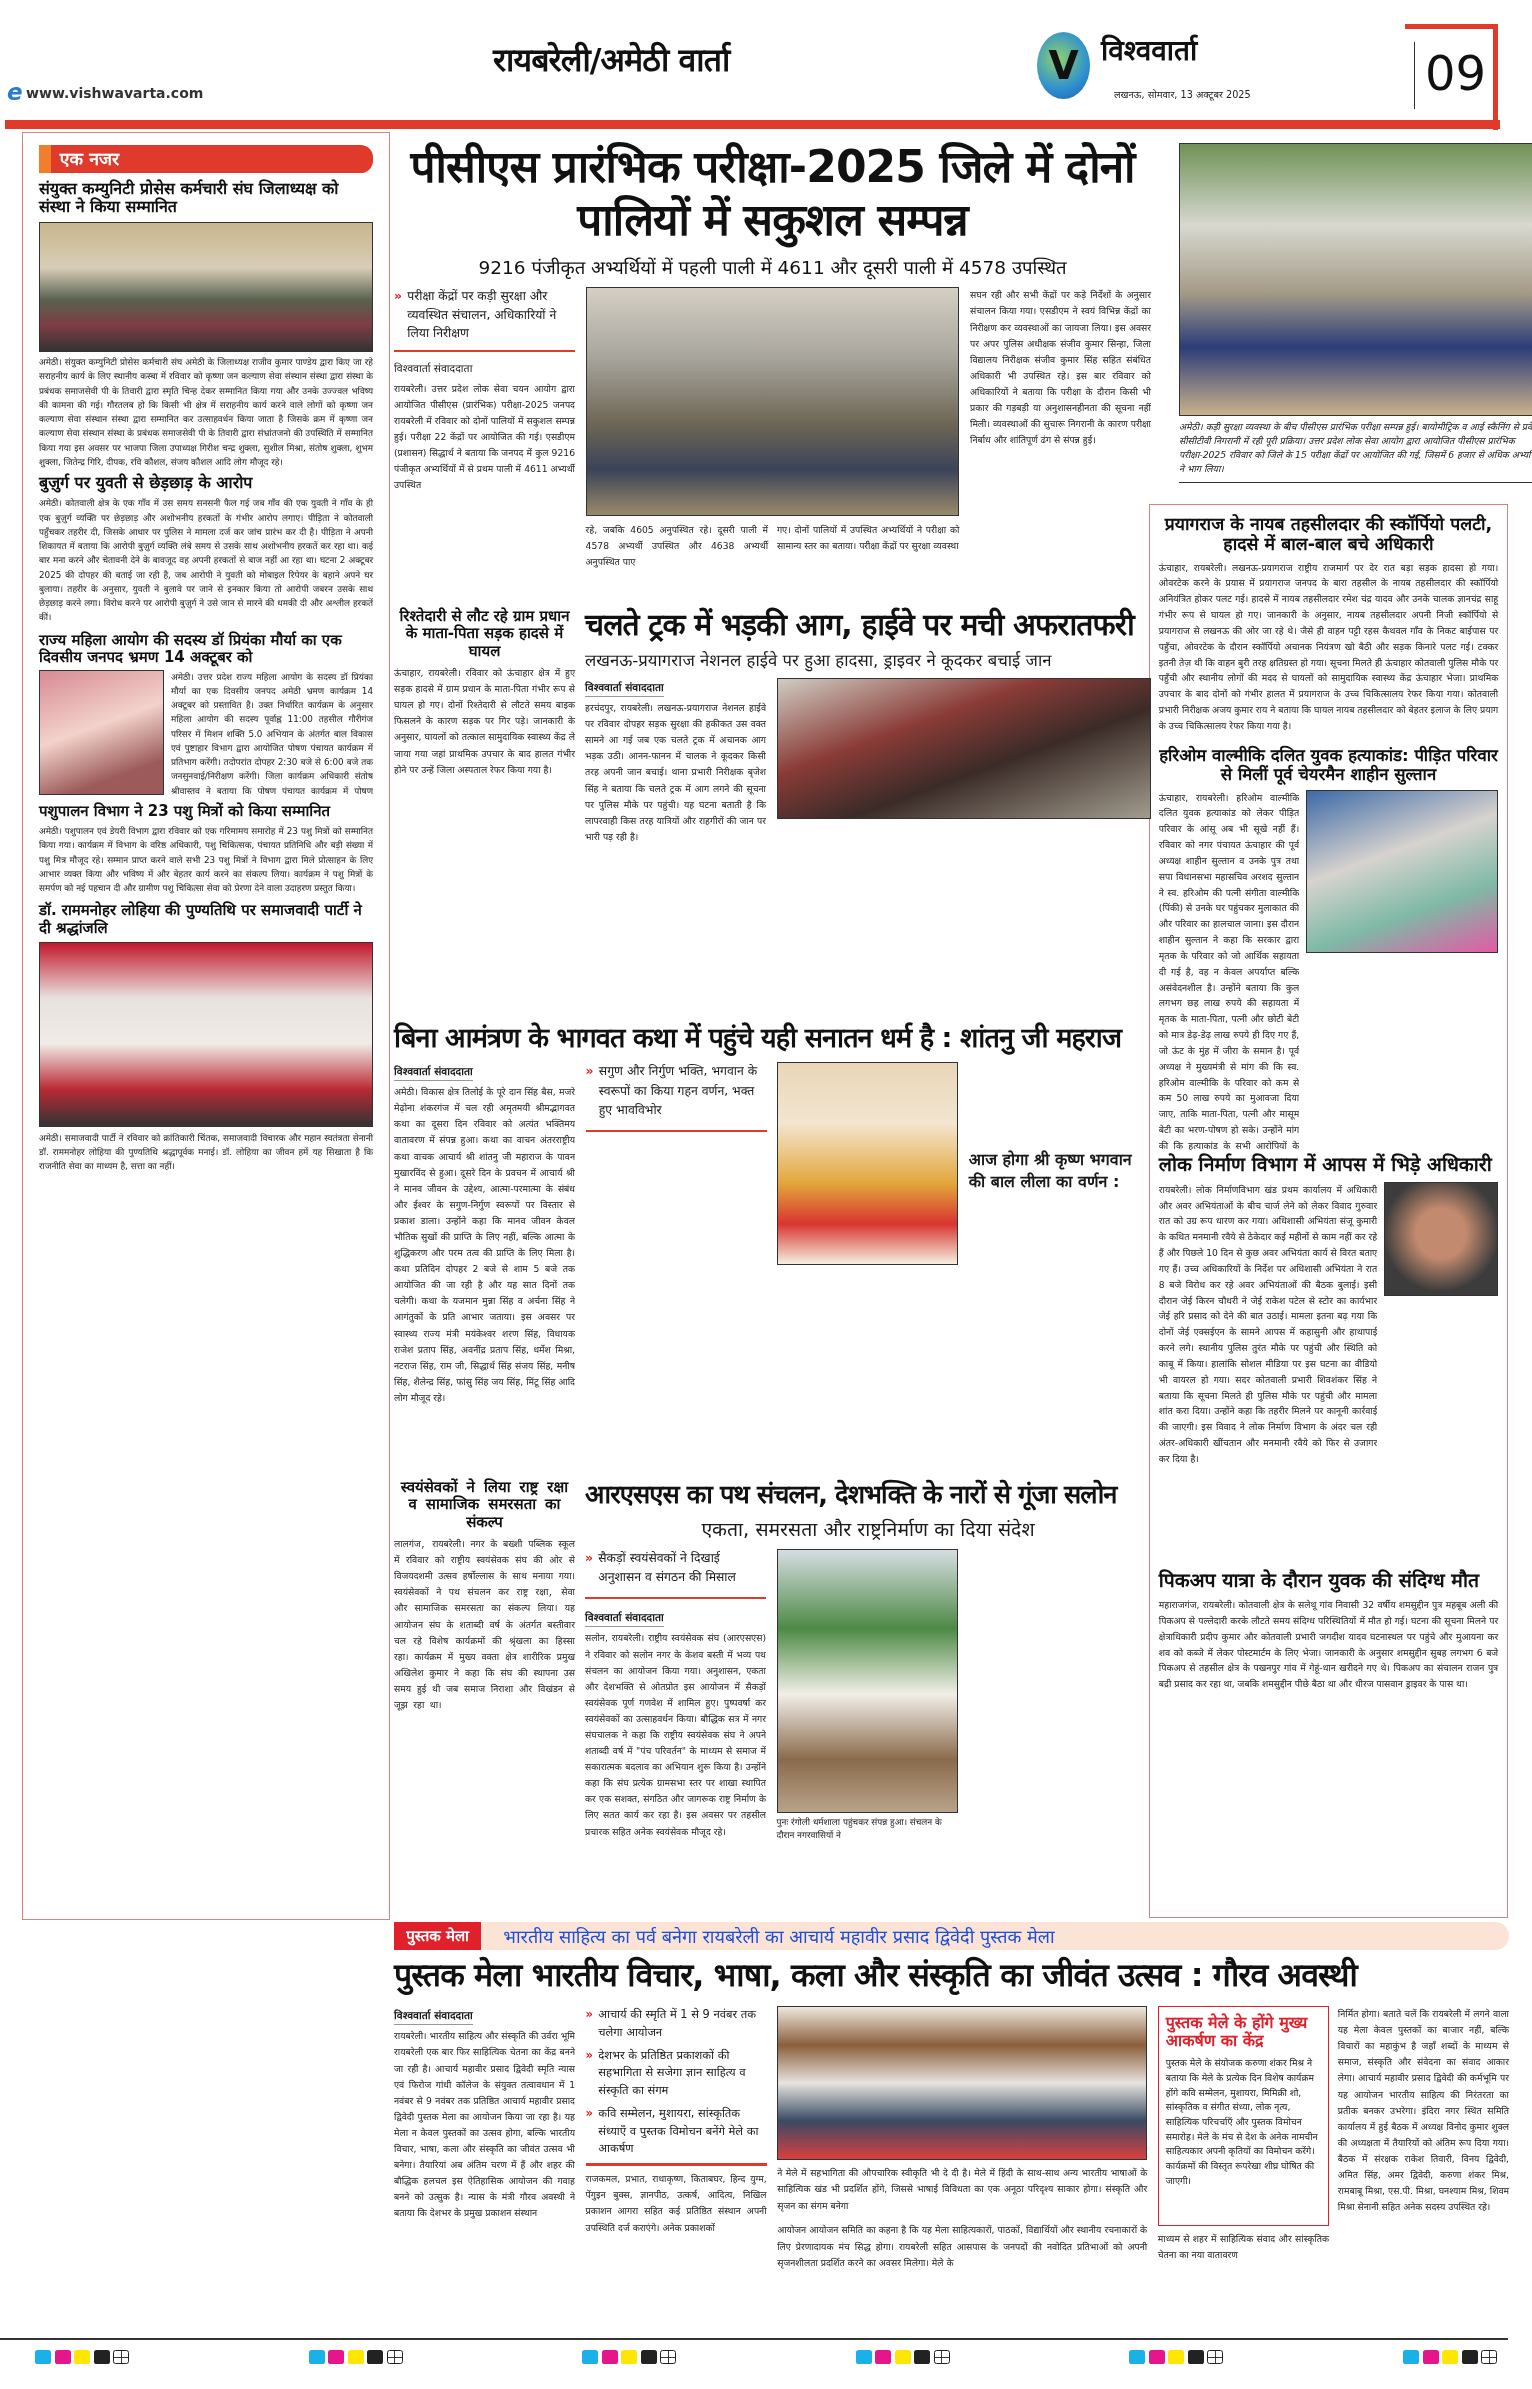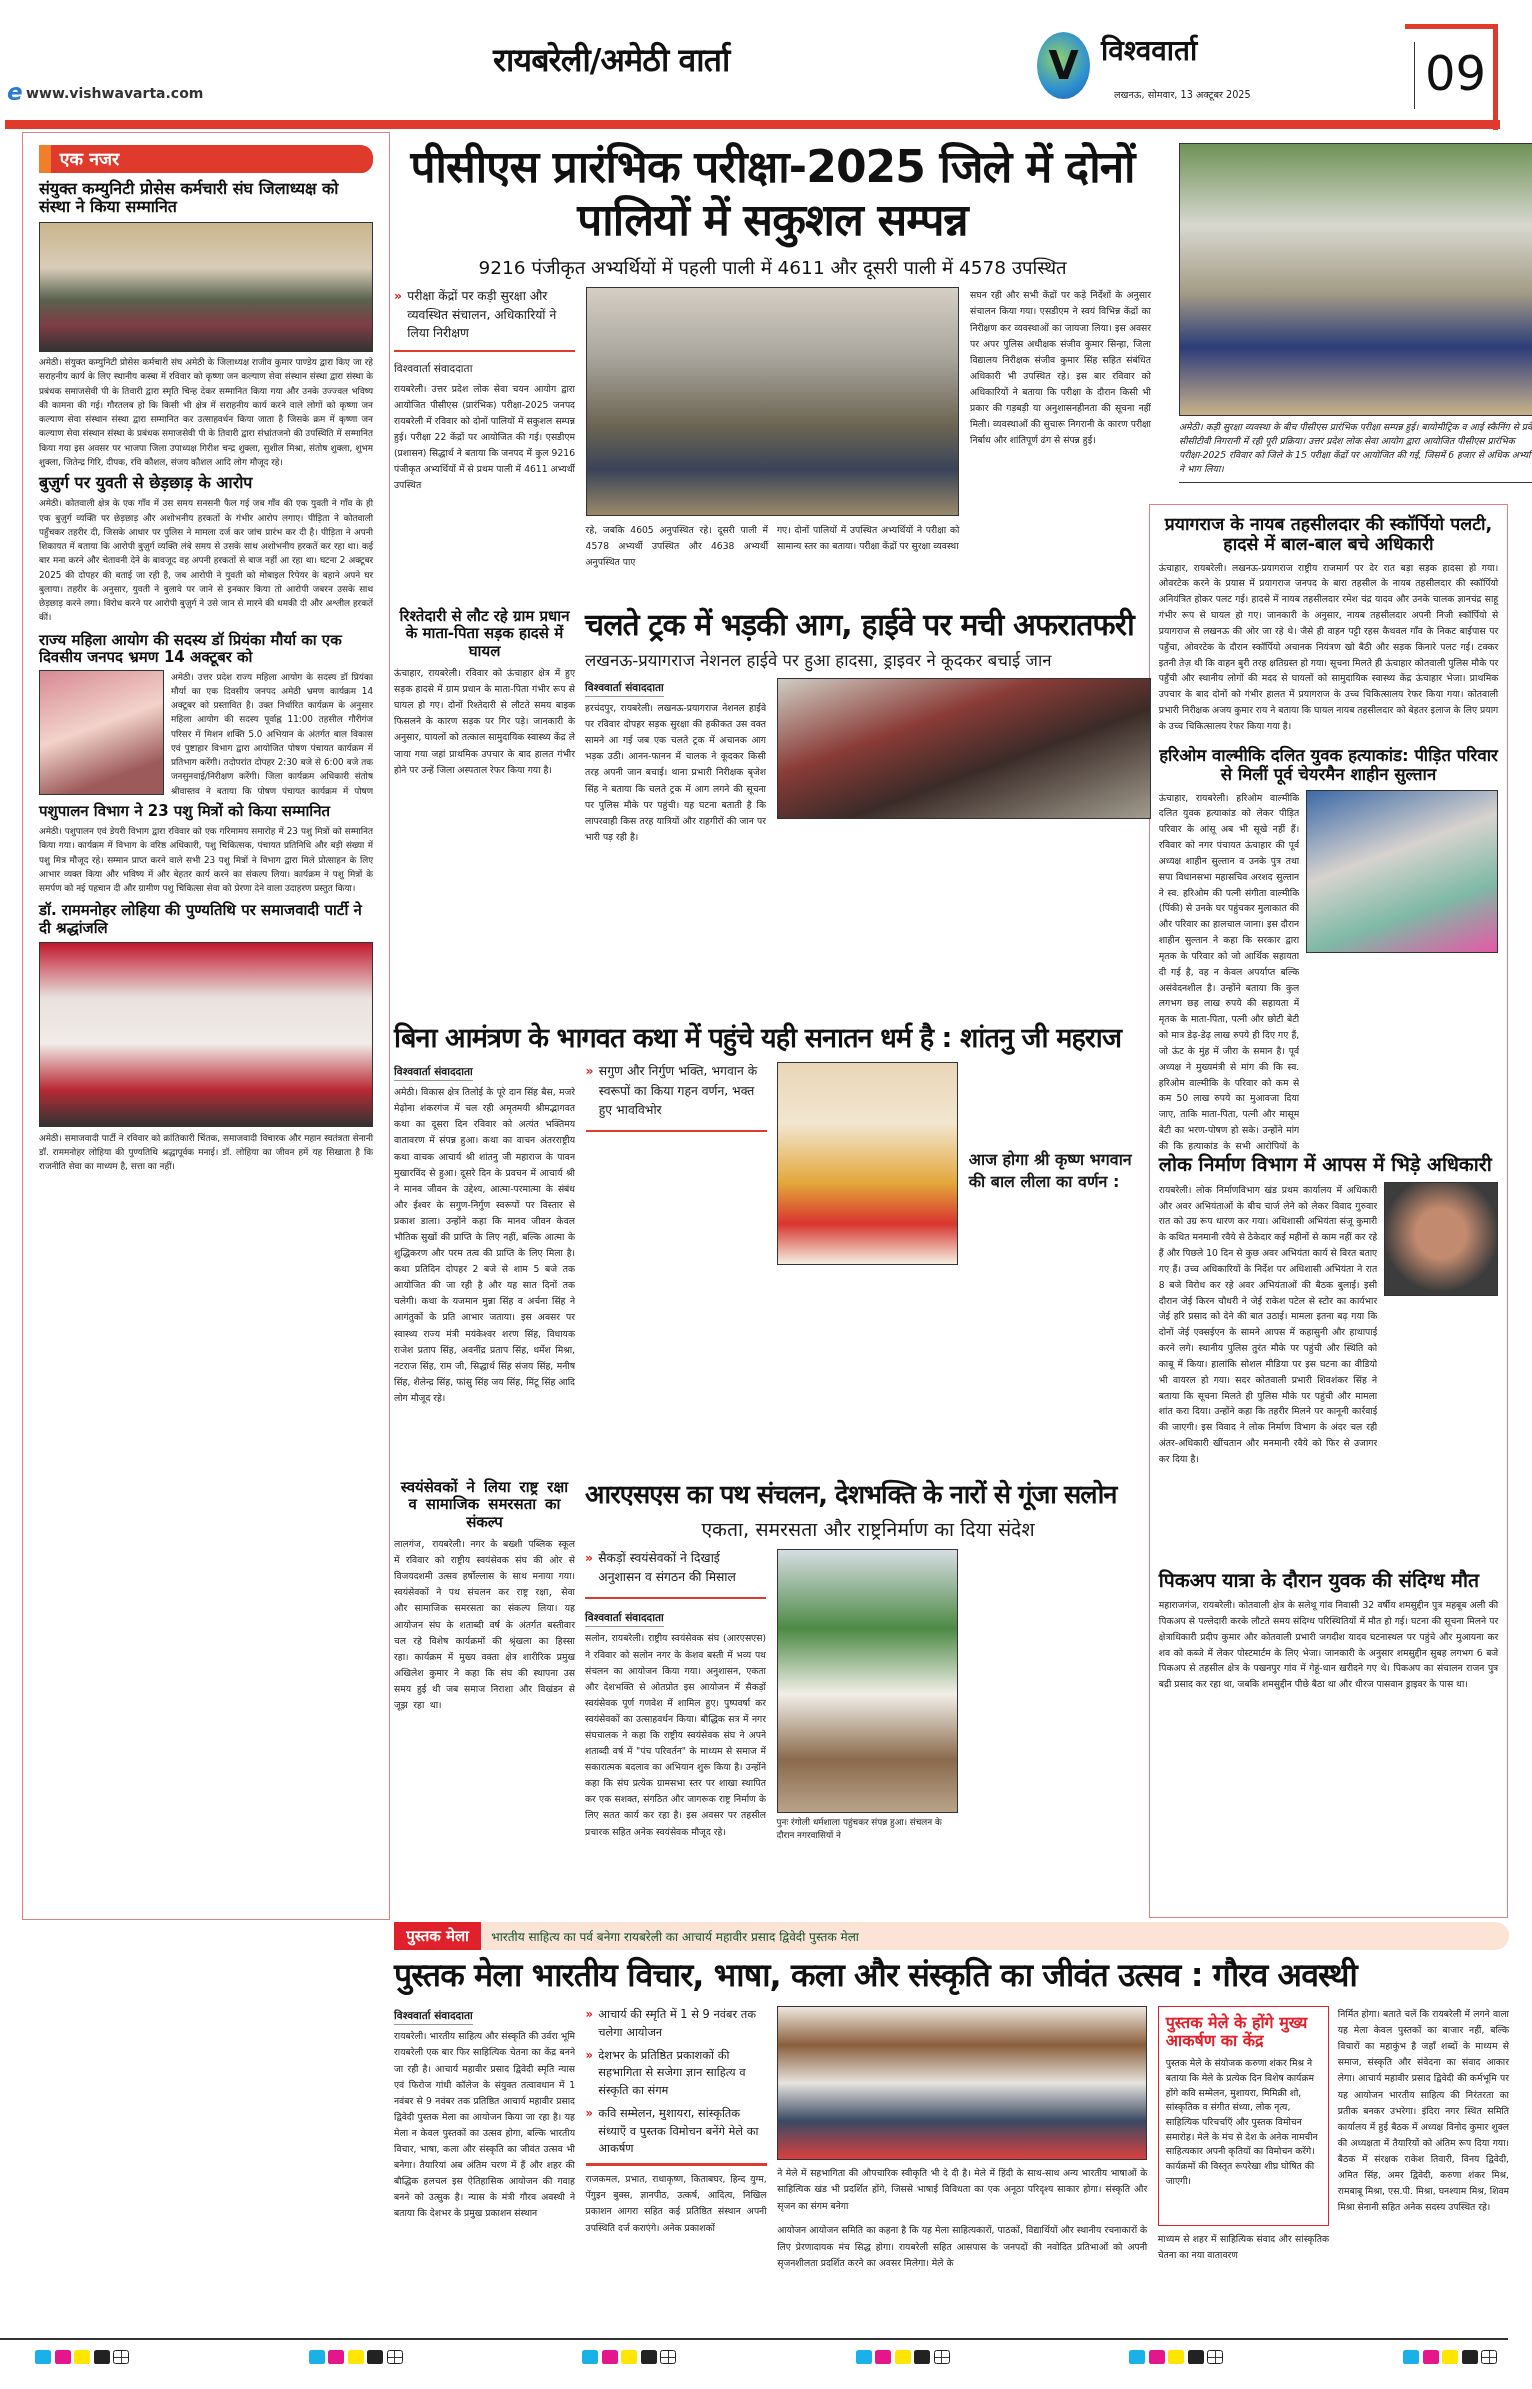--- a/index.html
+++ b/index.html
@@ -170,21 +170,21 @@
     <div>
       <div class="photo" style="height:264px;background:linear-gradient(180deg,#d6dde3 0%,#4d8a45 30%,#f1efe8 55%,#8a6a4c 80%,#b8a48a)"></div>
       <div style="font-size:8.8px;line-height:1.5;margin-top:3.5px">पुनः रंगोली धर्मशाला पहुंचकर संपन्न हुआ। संचलन के दौरान नगरवासियों ने</div>
     </div>
     <div></div>
   </div>
 </div>
 
 <div class="abs" style="left:394px;top:1922px;width:1115px;height:28px;background:#fbe4d5;border-radius:0 14px 14px 0;display:flex;align-items:center;">
   <span style="background:#e0202a;color:#fff;font-weight:bold;font-size:15px;height:28px;line-height:28px;padding:0 12.3px">पुस्तक मेला</span>
-  <span style="font-size:12px;margin-left:10px;color:#14532d">भारतीय साहित्य का पर्व बनेगा रायबरेली का आचार्य महावीर प्रसाद द्विवेदी पुस्तक मेला</span>
+  <span style="font-size:18px;margin-left:22px;color:#1d4ed8">भारतीय साहित्य का पर्व बनेगा रायबरेली का आचार्य महावीर प्रसाद द्विवेदी पुस्तक मेला</span>
 </div>
 
 <div class="abs" style="left:394px;top:1957px;width:1115px;">
   <div class="hd" style="font-size:32px;letter-spacing:-0.9px;margin-bottom:12.3px">पुस्तक मेला भारतीय विचार, भाषा, कला और संस्कृति का जीवंत उत्सव : गौरव अवस्थी</div>
   <div style="display:grid;grid-template-columns:181px 181px 370px 1fr;gap:10.6px">
     <div>
       <div class="byline">विश्ववार्ता संवाददाता</div>
       <div class="bt" style="height:273px;overflow:hidden">रायबरेली। भारतीय साहित्य और संस्कृति की उर्वरा भूमि रायबरेली एक बार फिर साहित्यिक चेतना का केंद्र बनने जा रही है। आचार्य महावीर प्रसाद द्विवेदी स्मृति न्यास एवं फिरोज गांधी कॉलेज के संयुक्त तत्वावधान में 1 नवंबर से 9 नवंबर तक प्रतिष्ठित आचार्य महावीर प्रसाद द्विवेदी पुस्तक मेला का आयोजन किया जा रहा है। यह मेला न केवल पुस्तकों का उत्सव होगा, बल्कि भारतीय विचार, भाषा, कला और संस्कृति का जीवंत उत्सव भी बनेगा। तैयारियां अब अंतिम चरण में हैं और शहर की बौद्धिक हलचल इस ऐतिहासिक आयोजन की गवाह बनने को उत्सुक है। न्यास के मंत्री गौरव अवस्थी ने बताया कि देशभर के प्रमुख प्रकाशन संस्थान</div>
     </div>
     <div>

